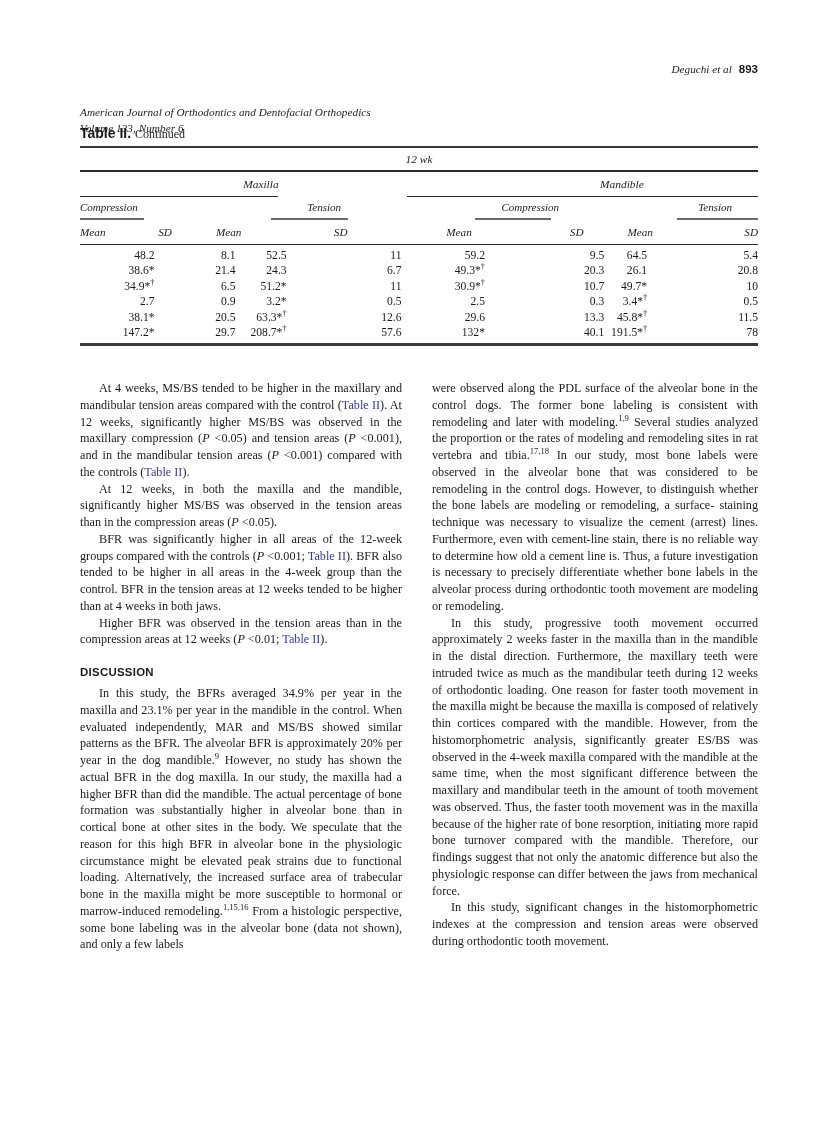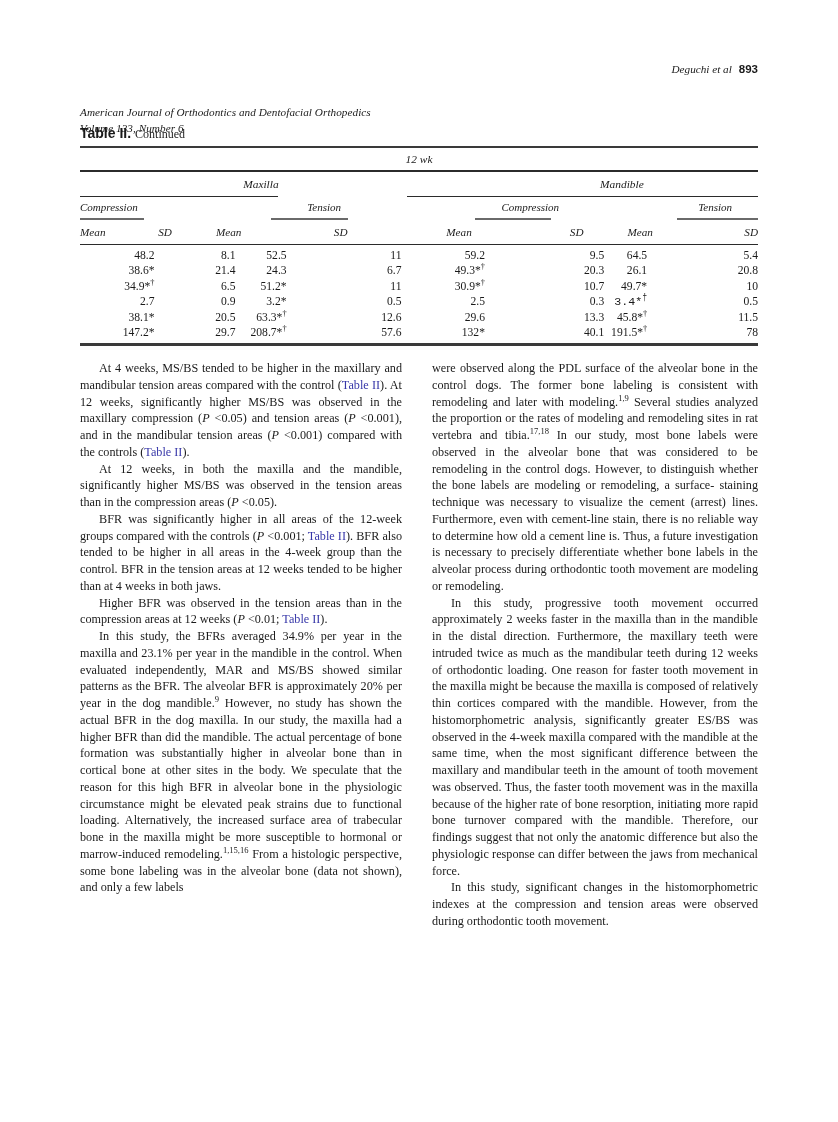--- a/index.html
+++ b/index.html
@@ -161,21 +161,21 @@
     font-size: 0.72em;
     vertical-align: super;
     line-height: 0;
   }
   .body-rows { padding-top: 3px; padding-bottom: 3px; }
 
   
   .cols {
     position: absolute;
     left: 80px;
-    top: 360px;
+    top: 380px;
     width: 678px;
     height: 700px;
   }
   .col-left {
     position: absolute;
     left: 0;
     top: 0;
     width: 322px;
   }
   .col-right {
@@ -317,21 +317,21 @@
             <div class="cell col-s4 num-r">10</div>
           </div>
           <div class="data-row">
             <div class="cell col-m1 num-r">2.7</div>
             <div class="cell col-s1 num-r">0.9</div>
             <div class="cell col-m2 num-r" style="padding-right: 42px;">3.2*</div>
             <div class="cell col-s2 num-r">0.5</div>
             <div class="cell gap1"></div>
             <div class="cell col-m3 num-r" style="padding-right: 48px;">2.5</div>
             <div class="cell col-s3 num-r">0.3</div>
-            <div class="cell col-m4 num-r" style="padding-right: 42px; font-family: Liberation Mono, monospace;">3.4*<sup class="dag">†</sup></div>
+            <div class="cell col-m4 num-r" style="padding-right: 42px;">3.4*<sup class="dag">†</sup></div>
             <div class="cell col-s4 num-r">0.5</div>
           </div>
           <div class="data-row">
             <div class="cell col-m1 num-r">38.1*</div>
             <div class="cell col-s1 num-r">20.5</div>
             <div class="cell col-m2 num-r" style="padding-right: 42px; font-family: Liberation Serif, serif;">63.3*<sup class="dag">†</sup></div>
             <div class="cell col-s2 num-r">12.6</div>
             <div class="cell gap1"></div>
             <div class="cell col-m3 num-r" style="padding-right: 48px;">29.6</div>
             <div class="cell col-s3 num-r">13.3</div>
@@ -360,20 +360,21 @@
     <div class="col-left">
 
       <p class="para"><span>At 4 weeks, MS/BS tended to be higher in the maxillary and mandibular tension areas compared with the control (</span><span class="lnk">Table II</span><span>). At 12 weeks, significantly higher MS/BS was observed in the maxillary compression (</span><span class="ital">P</span><span> &lt;0.05) and tension areas (</span><span class="ital">P</span><span> &lt;0.001), and in the mandibular tension areas (</span><span class="ital">P</span><span> &lt;0.001) compared with the controls (</span><span class="lnk">Table II</span><span>).</span></p>
 
       <p class="para"><span>At 12 weeks, in both the maxilla and the mandible, significantly higher MS/BS was observed in the tension areas than in the compression areas (</span><span class="ital">P</span><span> &lt;0.05).</span></p>
 
       <p class="para"><span>BFR was significantly higher in all areas of the 12-week groups compared with the controls (</span><span class="ital">P</span><span> &lt;0.001; </span><span class="lnk">Table II</span><span>). BFR also tended to be higher in all areas in the 4-week group than the control. BFR in the tension areas at 12 weeks tended to be higher than at 4 weeks in both jaws.</span></p>
 
       <p class="para"><span>Higher BFR was observed in the tension areas than in the compression areas at 12 weeks (</span><span class="ital">P</span><span> &lt;0.01; </span><span class="lnk">Table II</span><span>).</span></p>
 
+      <div class="sec-head">DISCUSSION</div>
 
       <p class="para"><span>In this study, the BFRs averaged 34.9% per year in the maxilla and 23.1% per year in the mandible in the control. When evaluated independently, MAR and MS/BS showed similar patterns as the BFR. The alveolar BFR is approximately 20% per year in the dog mandible.</span><sup class="ref">9</sup><span> However, no study has shown the actual BFR in the dog maxilla. In our study, the maxilla had a higher BFR than did the mandible. The actual percentage of bone formation was substantially higher in alveolar bone than in cortical bone at other sites in the body. We speculate that the reason for this high BFR in alveolar bone in the physiologic circumstance might be elevated peak strains due to functional loading. Alternatively, the increased surface area of trabecular bone in the maxilla might be more susceptible to hormonal or marrow-induced remodeling.</span><sup class="ref">1,15,16</sup><span> From a histologic perspective, some bone labeling was in the alveolar bone (data not shown), and only a few labels</span></p>
 
     </div>
 
     <div class="col-right">
 
       <p class="para noindent"><span>were observed along the PDL surface of the alveolar bone in the control dogs. The former bone labeling is consistent with remodeling and later with modeling.</span><sup class="ref">1,9</sup><span> Several studies analyzed the proportion or the rates of modeling and remodeling sites in rat vertebra and tibia.</span><sup class="ref">17,18</sup><span> In our study, most bone labels were observed in the alveolar bone that was considered to be remodeling in the control dogs. However, to distinguish whether the bone labels are modeling or remodeling, a surface- staining technique was necessary to visualize the cement (arrest) lines. Furthermore, even with cement-line stain, there is no reliable way to determine how old a cement line is. Thus, a future investigation is necessary to precisely differentiate whether bone labels in the alveolar process during orthodontic tooth movement are modeling or remodeling.</span></p>
 
       <p class="para">In this study, progressive tooth movement occurred approximately 2 weeks faster in the maxilla than in the mandible in the distal direction. Furthermore, the maxillary teeth were intruded twice as much as the mandibular teeth during 12 weeks of orthodontic loading. One reason for faster tooth movement in the maxilla might be because the maxilla is composed of relatively thin cortices compared with the mandible. However, from the histomorphometric analysis, significantly greater ES/BS was observed in the 4-week maxilla compared with the mandible at the same time, when the most significant difference between the maxillary and mandibular teeth in the amount of tooth movement was observed. Thus, the faster tooth movement was in the maxilla because of the higher rate of bone resorption, initiating more rapid bone turnover compared with the mandible. Therefore, our findings suggest that not only the anatomic difference but also the physiologic response can differ between the jaws from mechanical force.</p>

